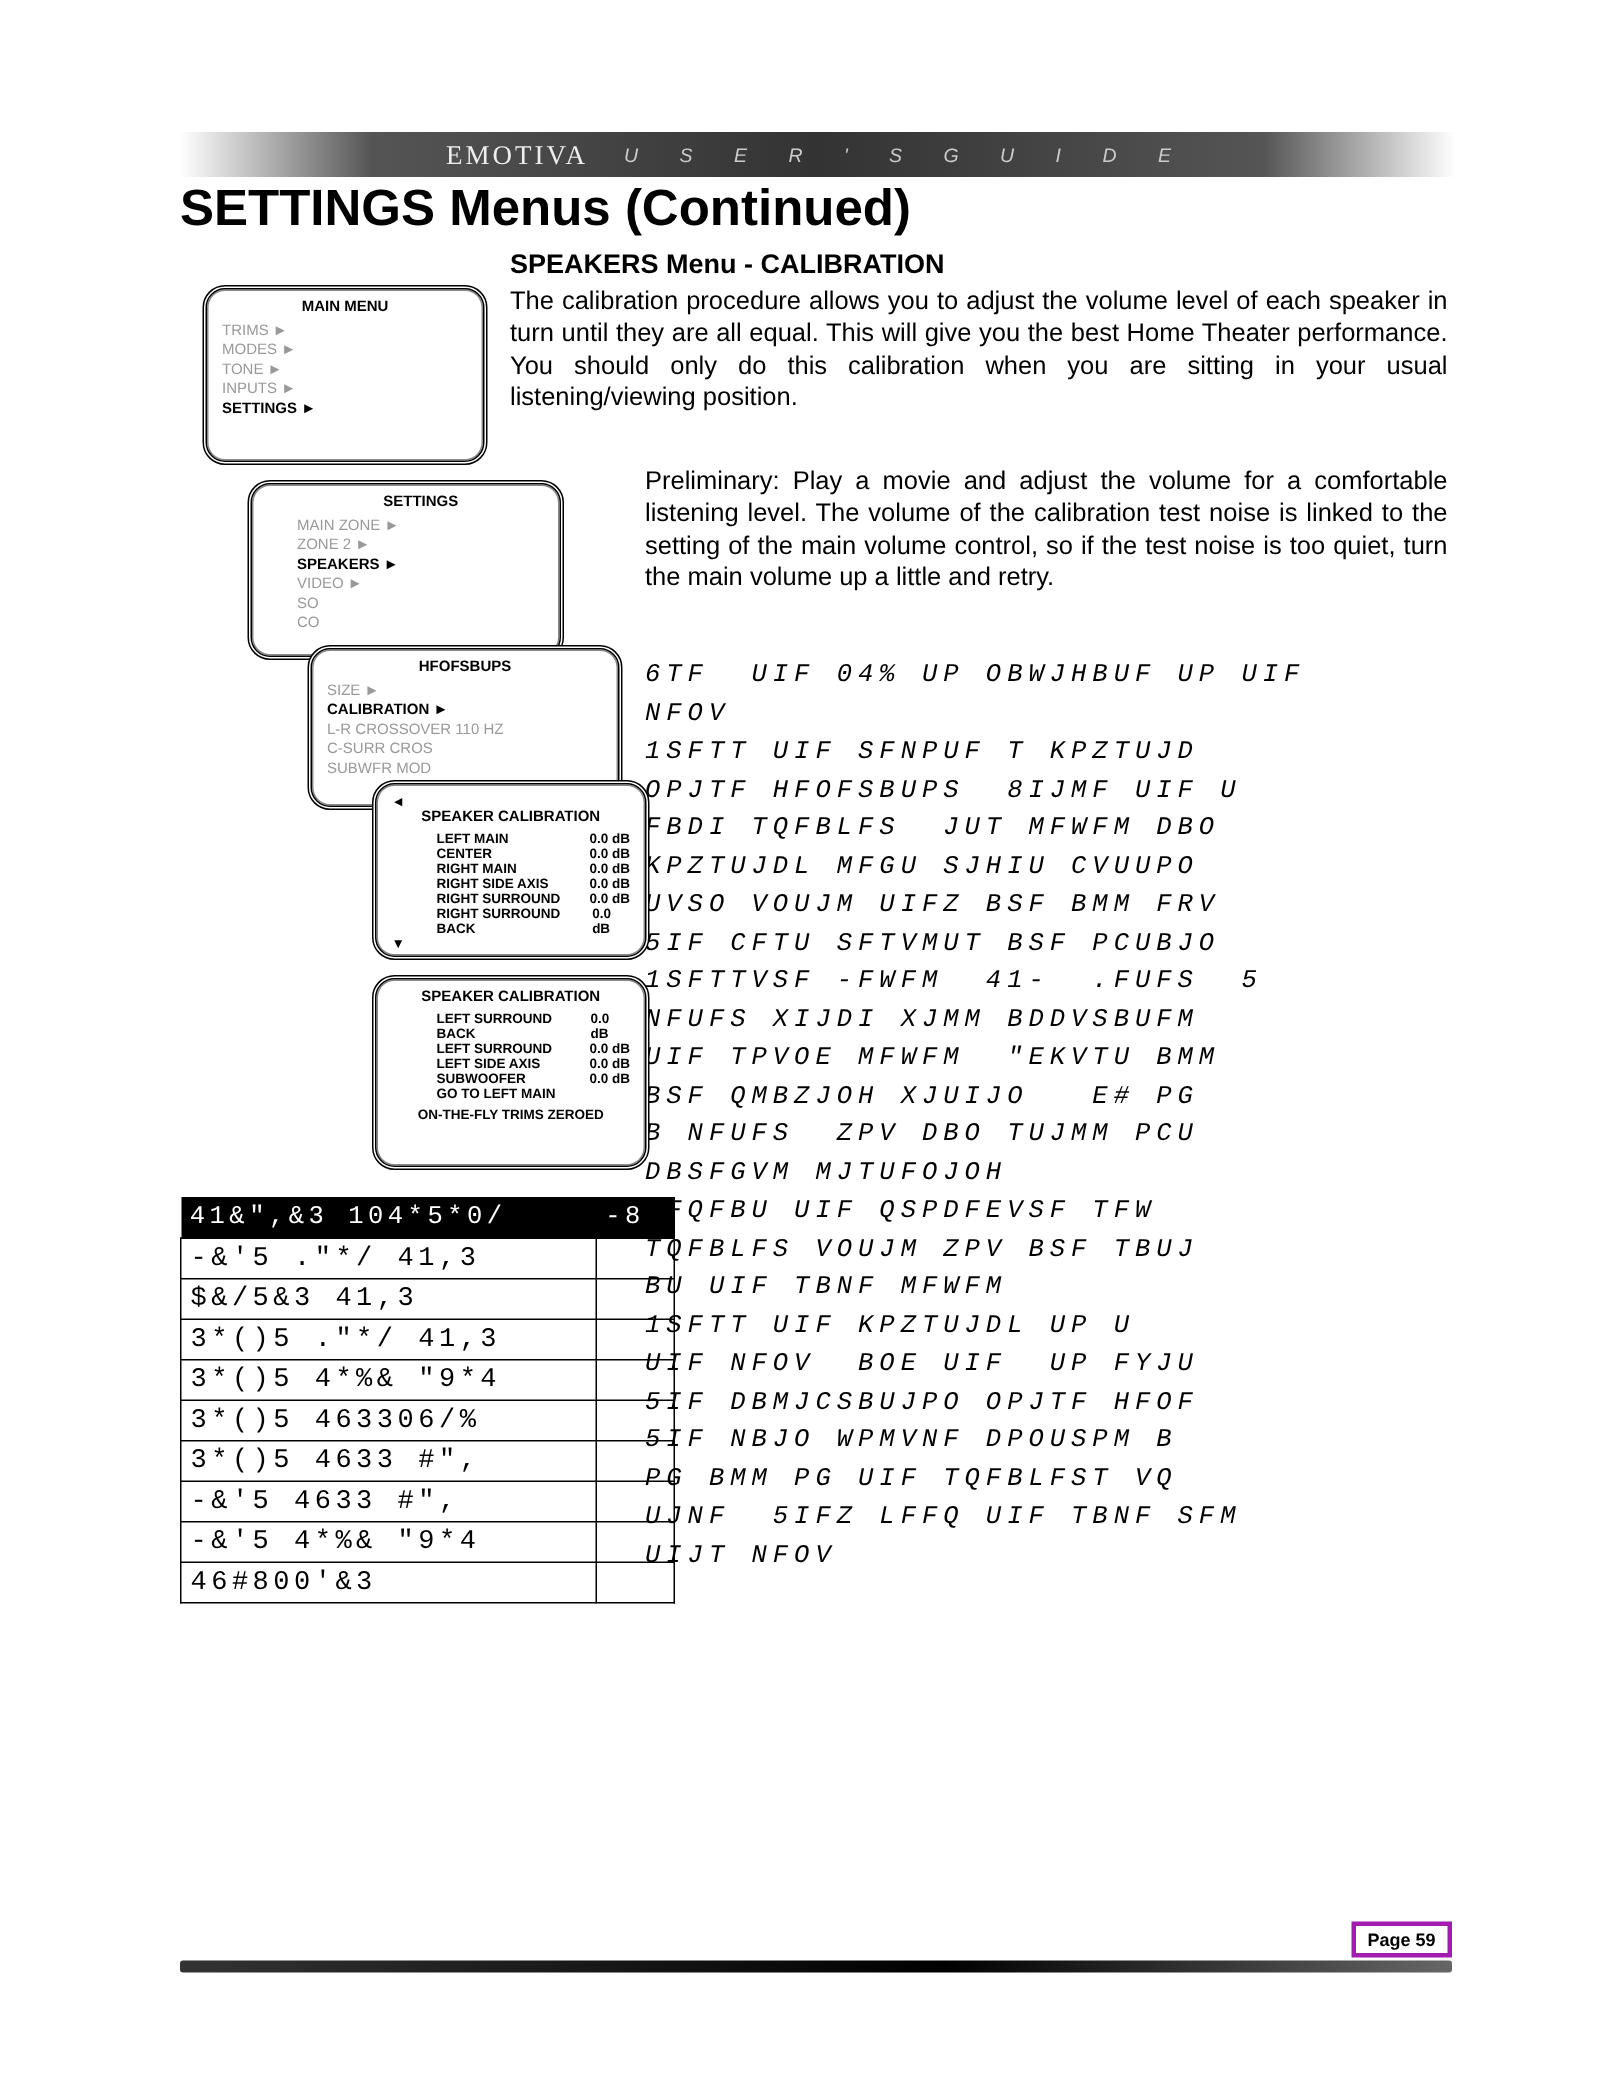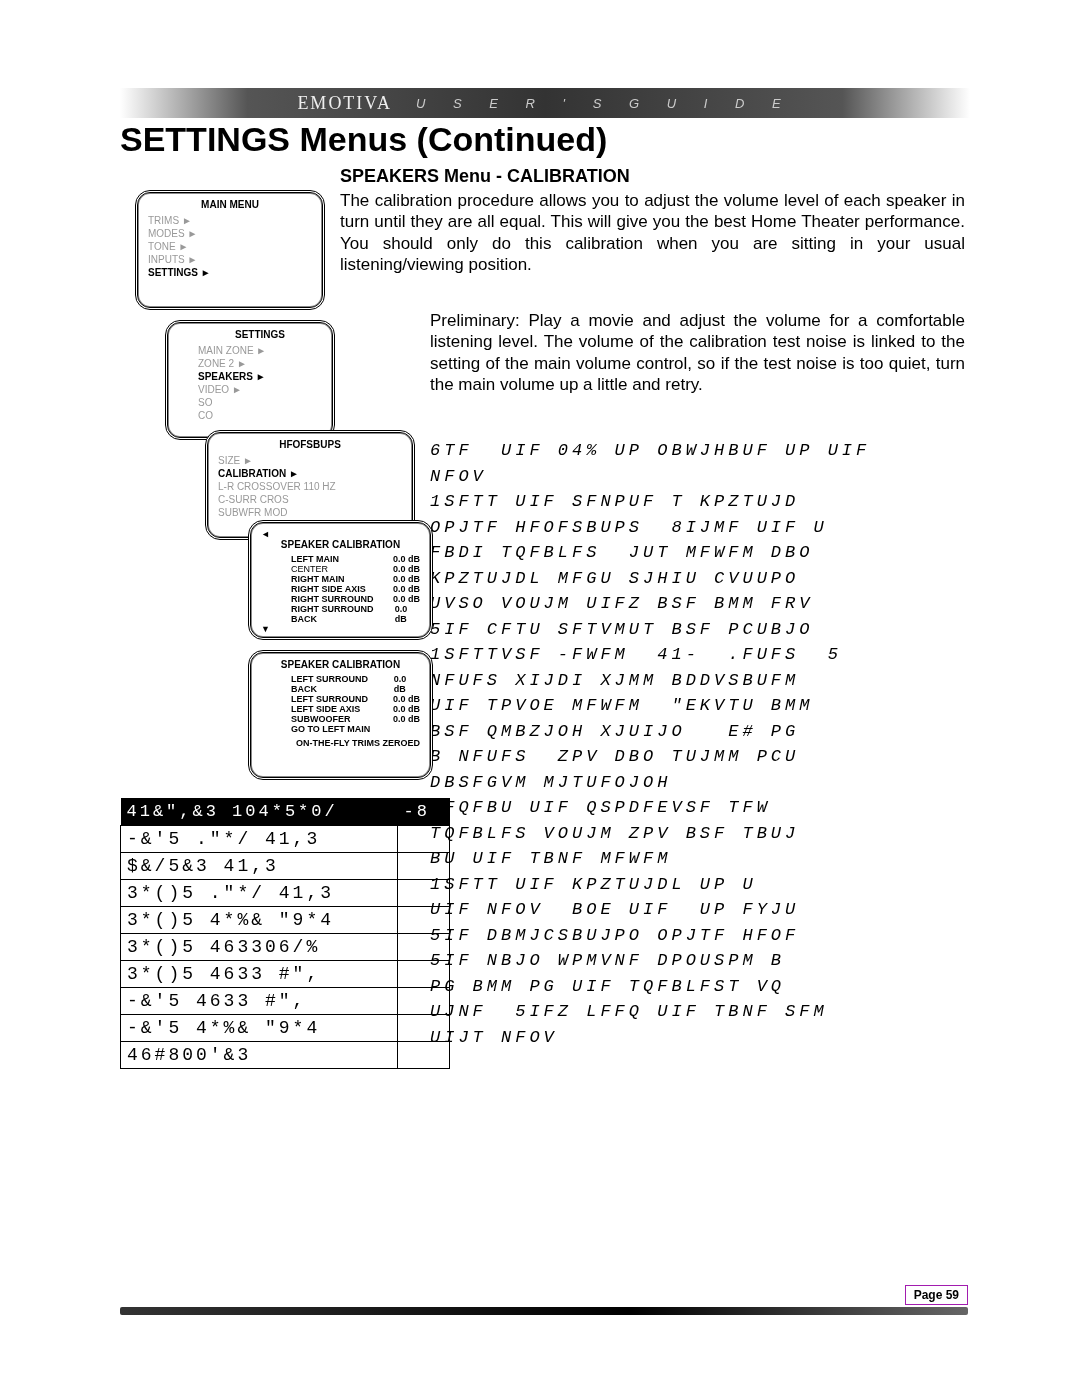--- a/index.html
+++ b/index.html
@@ -108,21 +108,21 @@
   .osd .osd-item {
     color: #999;
     font-size: 10px;
     line-height: 1.3;
   }
   .osd .osd-item.sel {
     color: #000;
     font-weight: bold;
   }
   .osd-row { display: flex; justify-content: space-between; padding-left: 30px; }
-  .osd-foot { text-align: right; font-weight: bold; font-size: 9px; margin-top: 4px; }
+  .osd-foot { text-align: center; font-weight: bold; font-size: 9px; margin-top: 4px; }
 
   
   .tbl {
     position: absolute;
     left: 120px;
     top: 798px;
     width: 330px;
     font-family: "Courier New", monospace;
     font-size: 18px;
     border-collapse: collapse;
@@ -149,21 +149,21 @@
     right: 112px;
     bottom: 82px;
     height: 8px;
     background: linear-gradient(to right, #333 0%, #000 60%, #666 100%);
     border-radius: 2px;
   }
   .page-num-box {
     position: absolute;
     right: 112px;
     bottom: 92px;
-    border: 1px solid #a21caf;
+    border: 3px solid #a21caf;
     font-size: 12px;
     font-weight: bold;
     padding: 2px 8px;
     background: #fff;
   }
 </style>
 </head>
 <body>
 <div class="page">
 
@@ -205,21 +205,21 @@
     <div class="osd-title">MAIN MENU</div>
     <div id="osd-main-items">
         <div class="osd-item">TRIMS ►</div>
         <div class="osd-item">MODES ►</div>
         <div class="osd-item">TONE ►</div>
         <div class="osd-item">INPUTS ►</div>
         <div class="osd-item sel">SETTINGS ►</div>
       </div>
   </div>
 
-  <div class="osd" style="left:165px; top:320px; width:170px; height:120px;padding-left:30px;">
+  <div class="osd" style="left:165px; top:320px; width:211px; height:120px;padding-left:30px;">
     <div class="osd-title">SETTINGS</div>
     <div id="osd-settings-items">
         <div class="osd-item">MAIN ZONE ►</div>
         <div class="osd-item">ZONE 2 ►</div>
         <div class="osd-item sel">SPEAKERS ►</div>
         <div class="osd-item">VIDEO ►</div>
         <div class="osd-item">SO</div>
         <div class="osd-item">CO</div>
       </div>
   </div>
@@ -237,21 +237,21 @@
 
   <div class="osd" style="left:248px; top:520px; width:185px; height:120px; font-size:9px">
     <div style="font-size:9px">◄</div>
     <div class="osd-title">SPEAKER CALIBRATION</div>
     <div id="osd-cal1-items">
         <div class="osd-row">
           <span style="font-weight: bold; font-size: 9px;">LEFT MAIN</span>
           <span style="font-weight: bold; font-size: 9px;">0.0 dB</span>
         </div>
         <div class="osd-row">
-          <span style="font-weight: normal; font-size: 9px;">CENTER</span>
+          <span style="font-weight: bold; font-size: 9px;">CENTER</span>
           <span style="font-weight: bold; font-size: 9px;">0.0 dB</span>
         </div>
         <div class="osd-row">
           <span style="font-weight: bold; font-size: 9px;">RIGHT MAIN</span>
           <span style="font-weight: bold; font-size: 9px;">0.0 dB</span>
         </div>
         <div class="osd-row">
           <span style="font-weight: bold; font-size: 9px;">RIGHT SIDE AXIS</span>
           <span style="font-weight: bold; font-size: 9px;">0.0 dB</span>
         </div>

